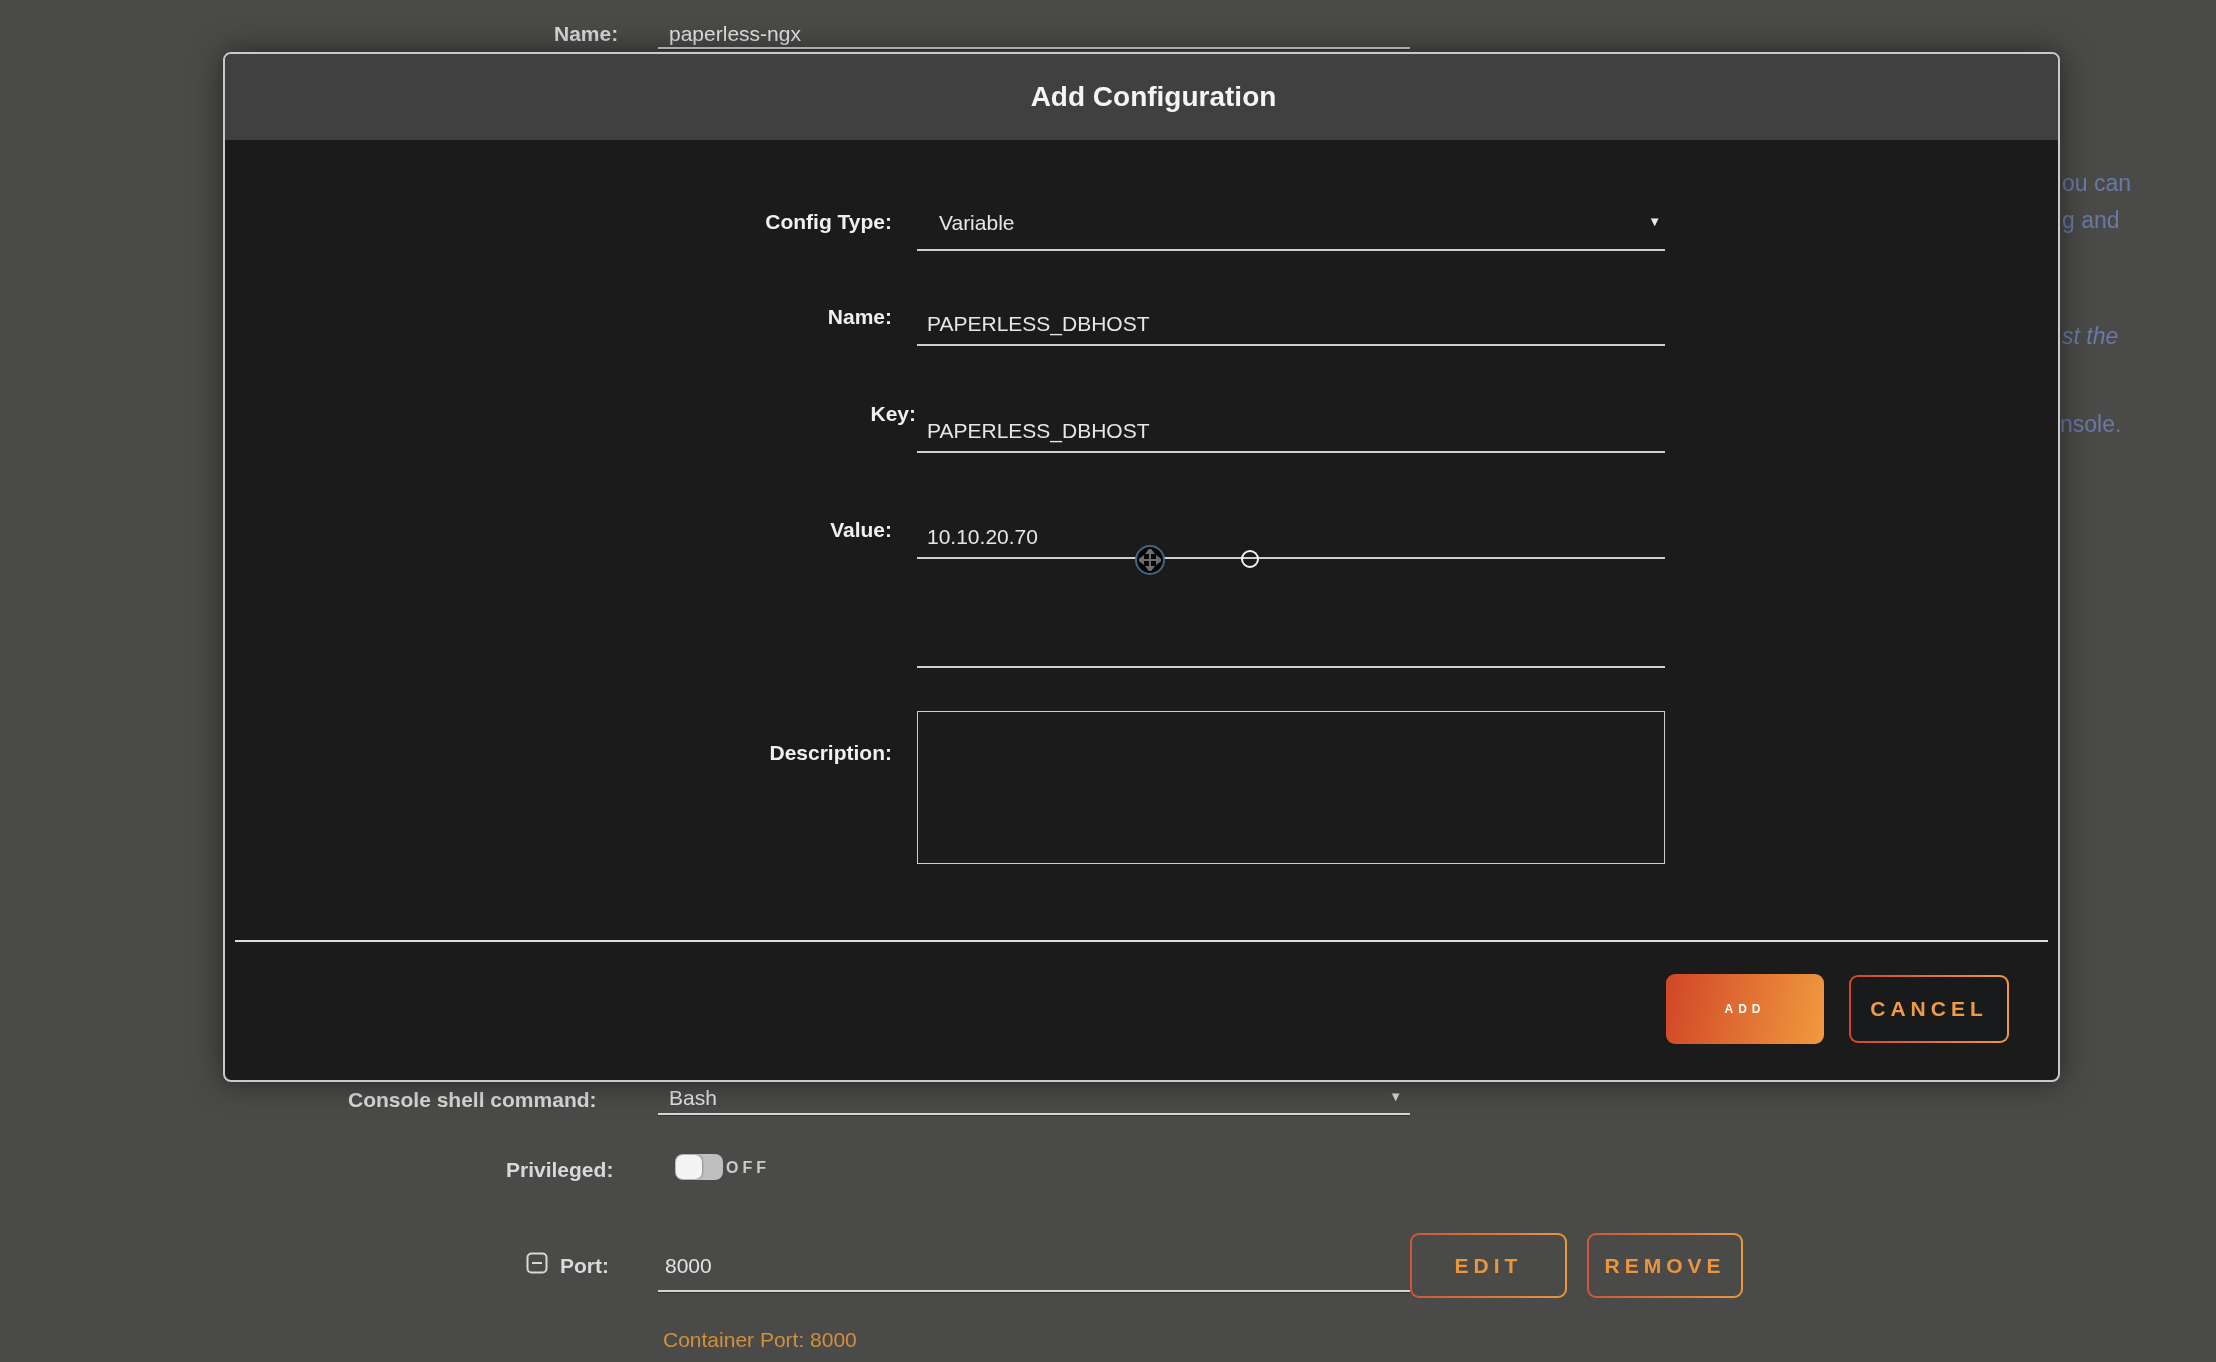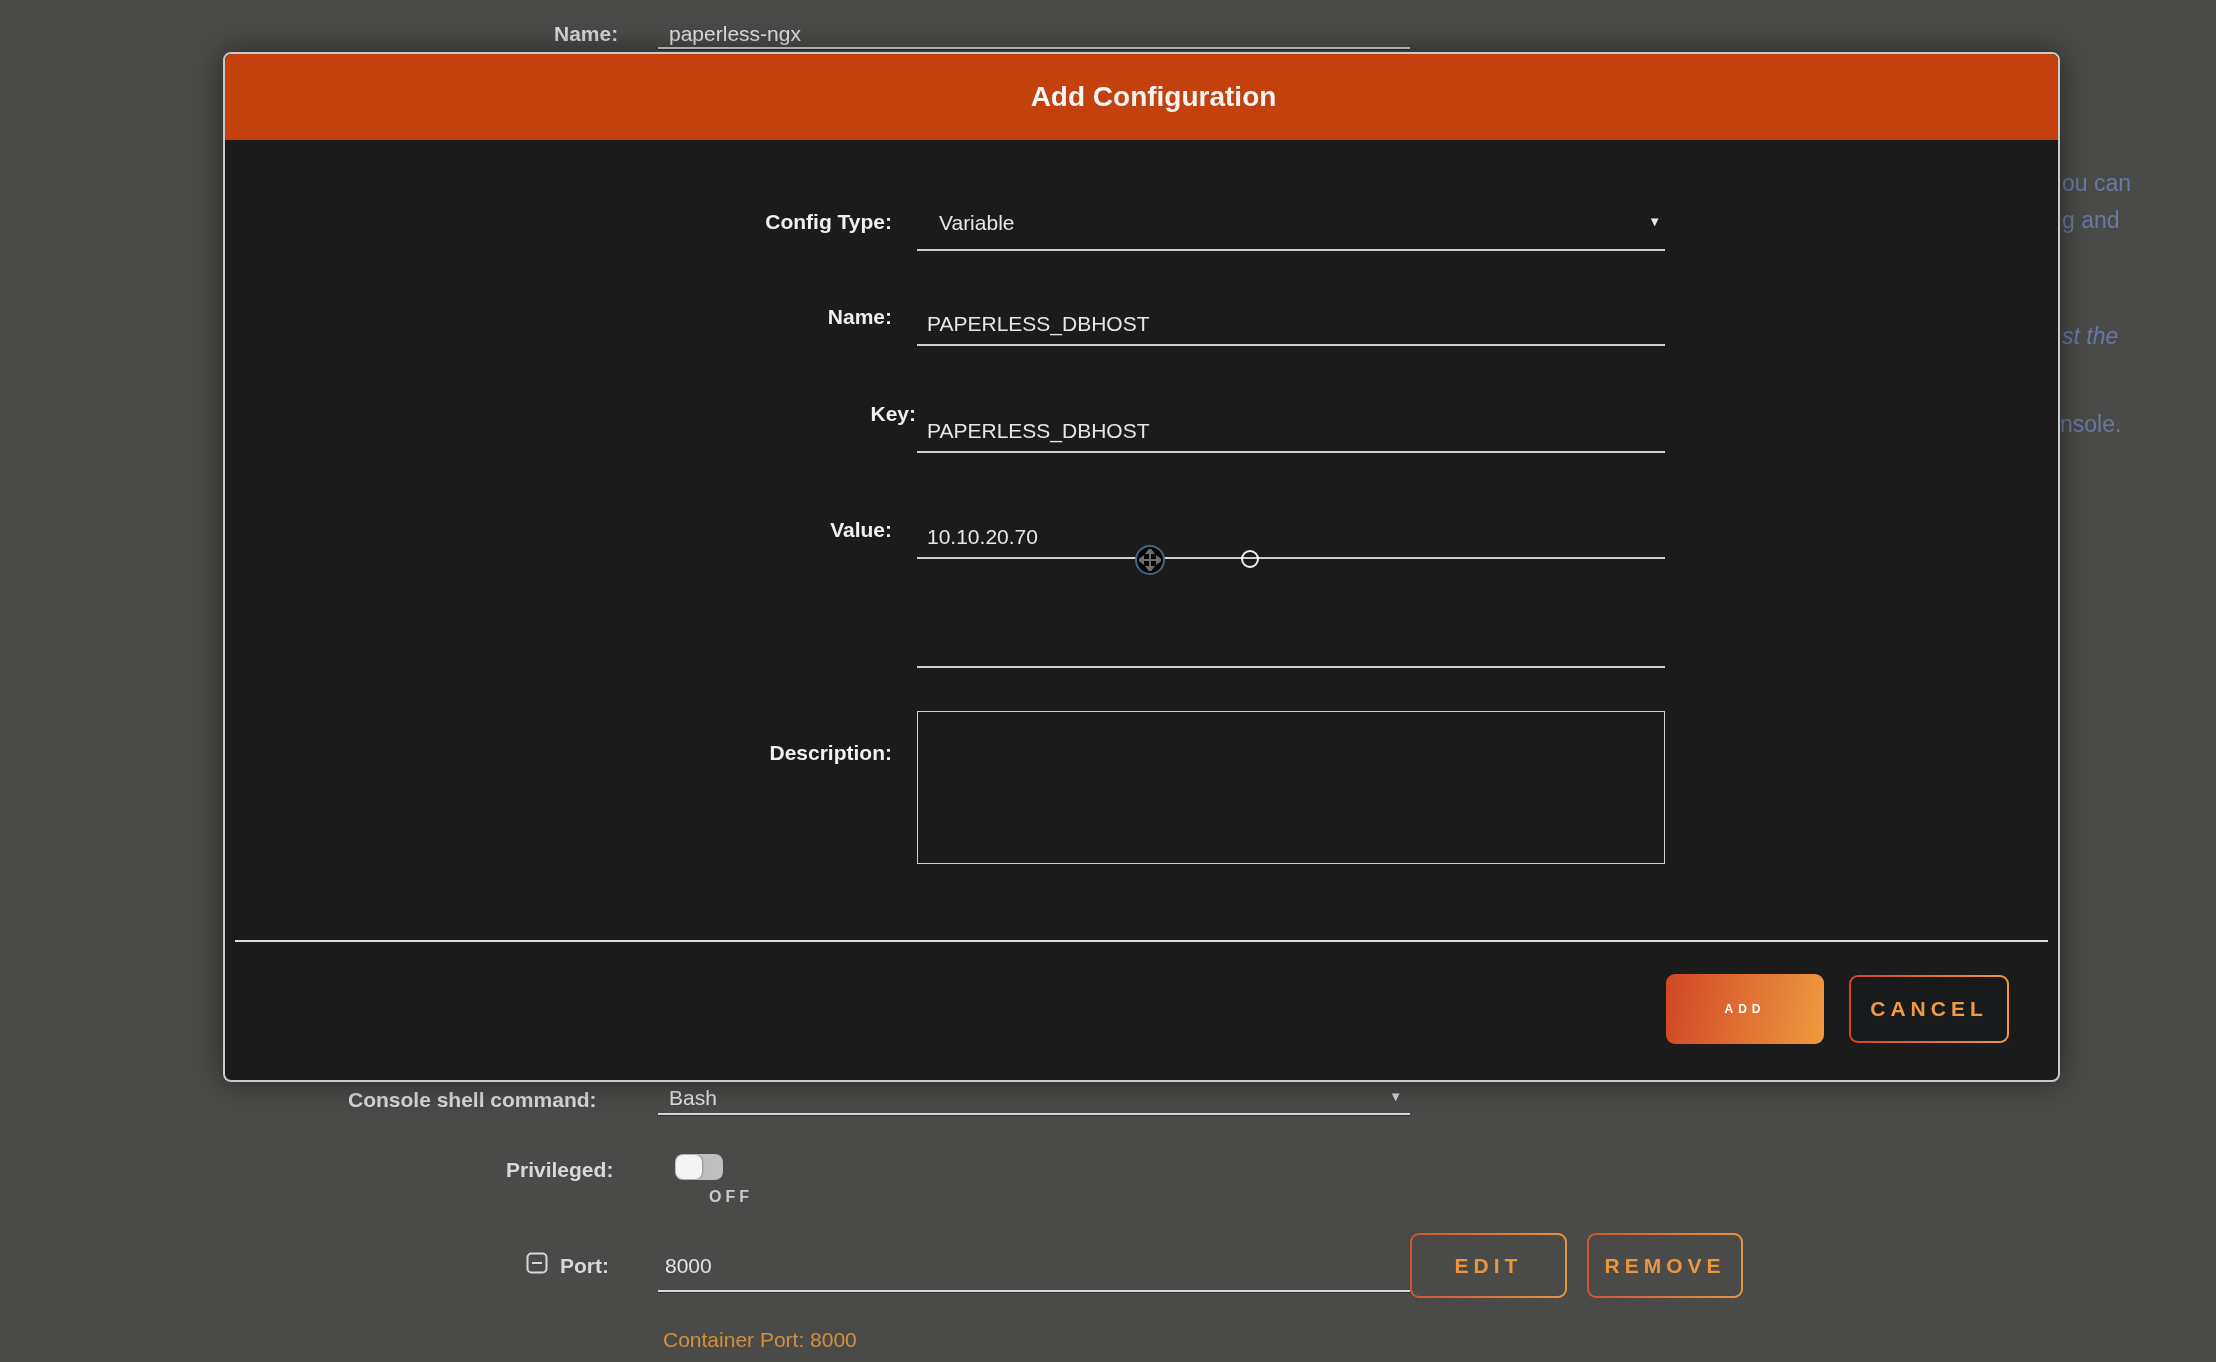--- a/index.html
+++ b/index.html
@@ -30,21 +30,21 @@
   .outline-btn-inner.on-dark{background:#191a1b;}
 
   .orange-note{color:#d28f3e;font-size:21px;white-space:nowrap;}
 
   
   .modal{
     left:223px;top:52px;width:1837px;height:1030px;
     background:#1b1b1c;border:2px solid #c9c9c9;border-radius:8px;
     box-shadow:0 0 30px rgba(0,0,0,.5);overflow:hidden;
   }
-  .modal-header{left:0;top:0;width:100%;height:86px;background:#c2410c;border-radius:6px 6px 0 0;padding-left:24px;}
+  .modal-header{left:0;top:0;width:100%;height:86px;background:#404040;border-radius:6px 6px 0 0;padding-left:24px;}
   .modal-title{width:100%;text-align:center;line-height:86px;color:#f5f5f5;font-size:28px;font-weight:bold;}
   .m-label{width:667px;text-align:right;color:#f0f0f0;font-weight:bold;font-size:21px;white-space:nowrap;}
   .m-field{left:692px;width:748px;height:42px;border-bottom:2px solid #cfcfcf;color:#e6e6e6;font-size:21px;}
   .m-field .val{position:absolute;left:10px;top:2px;white-space:nowrap;margin-left:12px;}
   .m-input{left:692px;width:748px;height:42px;background:transparent;border:none;outline:none;
     border-bottom:2px solid #cfcfcf;color:#e6e6e6;font-size:21px;padding:0 10px;
     font-family:"Liberation Sans","DejaVu Sans",sans-serif;}
   .m-textarea{left:692px;width:748px;height:153px;background:transparent;border:1px solid #cfcfcf;
     outline:none;resize:none;color:#e6e6e6;font-size:20px;padding:8px 10px;
     font-family:"Liberation Sans","DejaVu Sans",sans-serif;}
@@ -83,21 +83,21 @@
     <div class="abs" style="left:658px;top:1084px;width:752px;height:32px;">
       <span class="abs bg-value" style="left:11px;top:2px;">Bash</span>
       <span class="abs dd-arrow" style="right:8px;top:6px;">▼</span>
     </div>
     <div class="abs bg-underline" style="left:658px;top:1113px;width:752px;"></div>
 
     <span class="abs bg-label" style="left:506px;top:1158px;">Privileged:</span>
     <div class="abs toggle" style="left:675px;top:1154px;">
       <div class="toggle-knob"></div>
     </div>
-    <span class="abs off-text" style="left:709px;top:1159px;margin-top:29px;">OFF</span>
+    <span class="abs off-text" style="left:726px;top:1159px;">OFF</span>
 
     <span class="abs port-icon-box" style="left:526px;top:1252px;">
       <svg width="22" height="22" viewBox="0 0 22 22">
         <rect x="1.5" y="1.5" width="19" height="19" rx="4" fill="none" stroke="#d8d8d8" stroke-width="2"></rect>
         <line x1="6" y1="11" x2="16" y2="11" stroke="#d8d8d8" stroke-width="2"></line>
       </svg>
     </span>
     <span class="abs bg-label" style="left:560px;top:1254px;">Port:</span>
     <span class="abs bg-value" style="left:665px;top:1254px;">8000</span>
     <div class="abs bg-underline" style="left:658px;top:1290px;width:752px;"></div>

